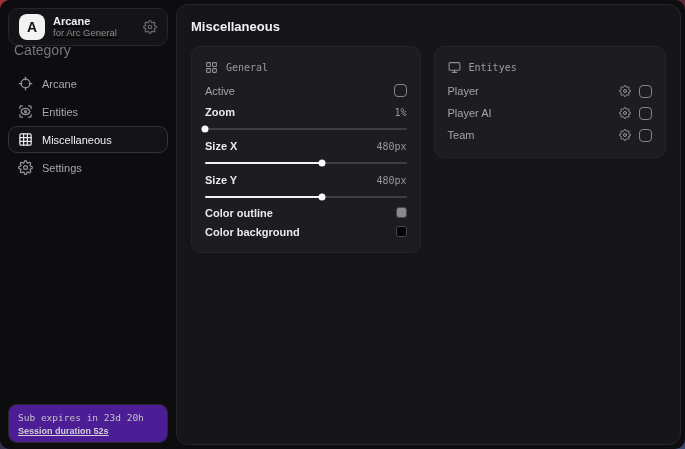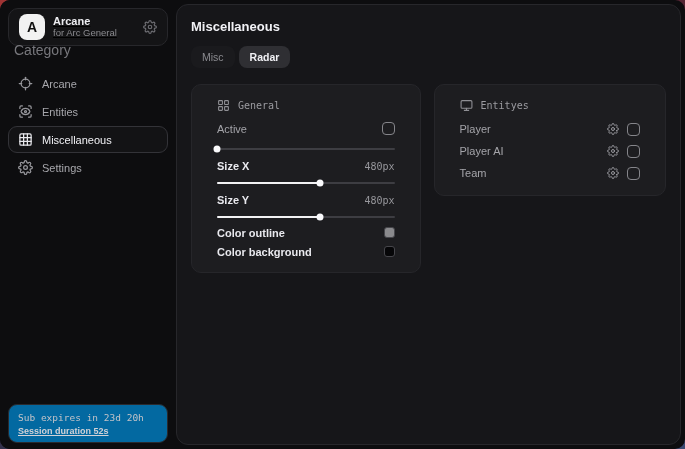--- a/index.html
+++ b/index.html
@@ -35,42 +35,42 @@
     padding:0 9px; border:1px solid transparent; border-radius:9px;
     color:#a7a7ac; font-size:11px; cursor:default;
   }
   .nav-item .icon { color:#96969b; }
   .nav-item.selected { border-color:#333338; background:#131315; color:#f0f0f4; }
   .nav-item.selected .icon { color:#e8e8ec; }
   .icon { display:inline-flex; align-items:center; justify-content:center; }
   .icon svg { display:block; }
   .sub-card {
     position:absolute; left:8px; bottom:6px; width:160px;
-    border:1px solid #2a2a2e; border-radius:9px; background:#0369a1;
+    border:1px solid #2a2a2e; border-radius:9px; background:#4c1d95;
     padding:7px 9px 6px;
   }
   .sub-line1 { font-family:"DejaVu Sans Mono", monospace; font-size:9.5px; color:#c3c3c8; margin-bottom:3px; }
   .sub-line2 { font-size:9px; font-weight:bold; color:#d2d2d7;text-decoration:underline; }
   
   .main {
     position:absolute; left:176px; top:4px; right:4px; bottom:4px;
     background:#161619; border:1px solid #27272b; border-radius:12px;
     padding:14px 14px;
   }
   .page-title { font-size:13px; font-weight:bold; color:#f2f2f6; margin-bottom:12px; }
   .tabs { display:flex; gap:4px; margin-bottom:16px; }
   .tab {
     padding:5px 11px; border-radius:8px; font-size:10.5px; color:#8a8a8f; cursor:default;
     background:#1a1a1d;
   }
   .tab.active { background:#2f2f33; color:#f0f0f4; font-weight:bold; }
   .cards { display:flex; gap:13px; align-items:flex-start; }
   .card {
     background:#1d1d20; border:1px solid #26262a; border-radius:10px;
-    padding:10px 25px 11px;
+    padding:10px 13px 11px;
   }
   .card-general { width:233px; }
   .card-entities { width:236px; }
   .card-header {
     display:flex; align-items:center; gap:8px; height:20px; margin-bottom:3px;
     font-family:"DejaVu Sans Mono", monospace; font-size:10px; color:#9b9ba0;
   }
   .card-header .icon { color:#8f8f94; }
   .row { display:flex; align-items:center; justify-content:space-between; height:21px; }
   .row-label { font-size:11px; color:#a4a4a9; }
@@ -162,44 +162,44 @@
       </nav>
 
     <div class="sub-card">
       <div class="sub-line1">Sub expires in 23d 20h</div>
       <div class="sub-line2">Session duration 52s</div>
     </div>
   </aside>
 
   <main class="main">
     <div class="page-title">Miscellaneous</div>
-    <div class="tabs">
-        <div class="tab">Misc</div>
-        <div class="tab active">Radar</div>
-      </div>
 
     <div class="cards">
       <section class="card card-general">
         <div class="card-header">
           <span class="icon">
               <svg width="13" height="13" viewBox="0 0 24 24" fill="none" stroke="currentColor" stroke-width="2" stroke-linecap="round" stroke-linejoin="round">
                 <rect x="3" y="3" width="7" height="7" rx="1"></rect>
                 <rect x="14" y="3" width="7" height="7" rx="1"></rect>
                 <rect x="14" y="14" width="7" height="7" rx="1"></rect>
                 <rect x="3" y="14" width="7" height="7" rx="1"></rect>
               </svg>
             </span>
           <span>General</span>
         </div>
         <div>
             <div class="row">
               <span class="row-label">Active</span>
               <span class="checkbox"></span>
             </div>
             <div class="slider-group">
+              <div class="row" style="height:18px">
+                <span class="row-label bright">Zoom</span>
+                <span class="slider-value">1%</span>
+              </div>
               <div class="slider-track">
                 <div class="slider-fill" style="width:0%"></div>
                 <div class="slider-thumb" style="left:0%"></div>
               </div>
             </div>
             <div class="slider-group">
               <div class="row" style="height:18px">
                 <span class="row-label bright">Size X</span>
                 <span class="slider-value">480px</span>
               </div>

